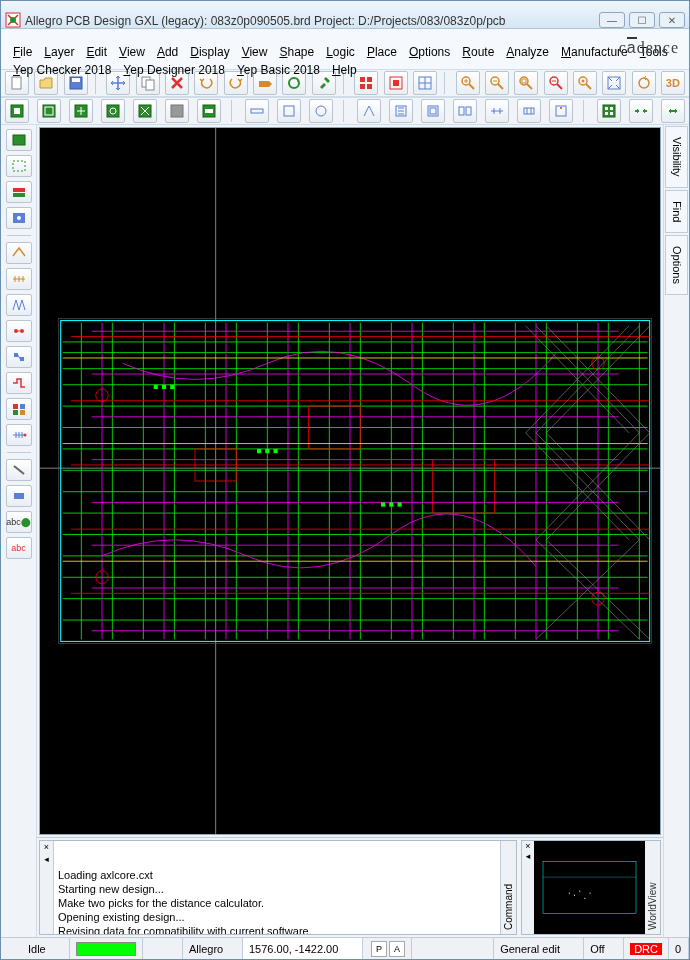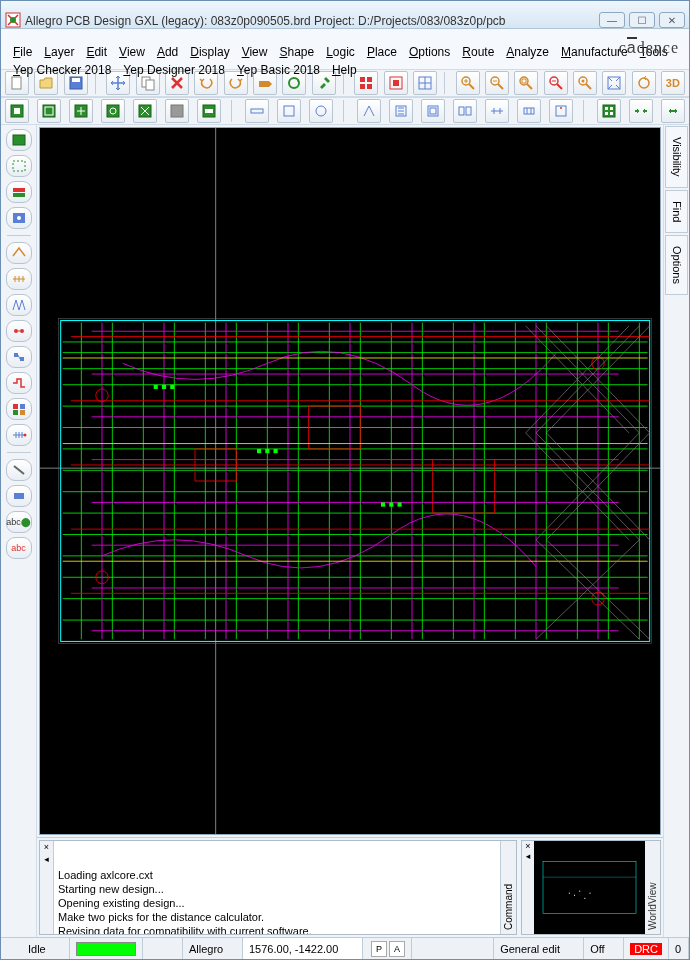--- a/index.html
+++ b/index.html
@@ -21,21 +21,21 @@
 .brand .a-bar { position: relative; }
 .brand .a-bar::after { content: ""; position: absolute; top: -2px; left: 0; width: 100%; height: 2px; background: #333; }
 
 .toolbar { height: 28px; background: #f0f4f8; border-top: 1px solid #d0dce8; border-bottom: 1px solid #d0dce8; display: flex; align-items: center; padding: 0 4px; gap: 2px; justify-content: space-between; }
 .tbtn { width: 24px; height: 24px; border: 1px solid #b8c4d0; background: linear-gradient(#fff,#e8eef4); border-radius: 2px; display: flex; align-items: center; justify-content: center; cursor: pointer; font-size: 14px; }
 .tsep { width: 4px; height: 22px; border-left: 1px solid #c0ccd8; margin: 0 2px; }
 
 .workarea { flex: 1; display: flex; overflow: hidden; }
 
 .left-tool { width: 36px; background: #f0f4f8; border-right: 1px solid #d0dce8; display: flex; flex-direction: column; align-items: center; padding: 4px 0; gap: 4px; }
-.ltbtn { width: 26px; height: 22px; border: 1px solid #b8c4d0; background: linear-gradient(#fff,#e8eef4); border-radius: 9px; display: flex; align-items: center; justify-content: center; cursor: pointer; font-size: 11px; }
+.ltbtn { width: 26px; height: 22px; border: 1px solid #b8c4d0; background: linear-gradient(#fff,#e8eef4); border-radius: 2px; display: flex; align-items: center; justify-content: center; cursor: pointer; font-size: 11px; }
 .ltsep { width: 24px; height: 1px; background: #c0ccd8; margin: 2px 0; }
 
 .center { flex: 1; display: flex; flex-direction: column; }
 
 .canvas-wrap { flex: 1; position: relative; background: #000; margin: 2px; border: 1px solid #8fa8c0; overflow: hidden; }
 .canvas-wrap svg { width: 100%; height: 100%; }
 
 .right-tabs { width: 26px; display: flex; flex-direction: column; background: #f0f4f8; border-left: 1px solid #d0dce8; }
 .rtab { flex: 0 0 auto; writing-mode: vertical-rl; padding: 10px 4px; font-size: 11px; border: 1px solid #c0ccd8; background: #f4f8fc; margin: 1px; cursor: pointer; text-align: center; }
 
@@ -514,22 +514,22 @@
 
       <div class="bottom-panels">
         <div class="cmd-panel">
           <div class="cmd-close">
             <span>×</span>
             <span>◂</span>
           </div>
           <div class="cmd-text">
             <div>Loading axlcore.cxt</div>
             <div>Starting new design...</div>
+            <div>Make two picks for the distance calculator.</div>
             <div>Opening existing design...</div>
-            <div>Make two picks for the distance calculator.</div>
             <div>Revising data for compatibility with current software.</div>
             <div>Command &gt;</div>
           </div>
           <div class="cmd-tab">Command</div>
         </div>
         <div class="wv-panel">
           <div class="wv-close">
             <span>×</span>
             <span>◂</span>
           </div>

